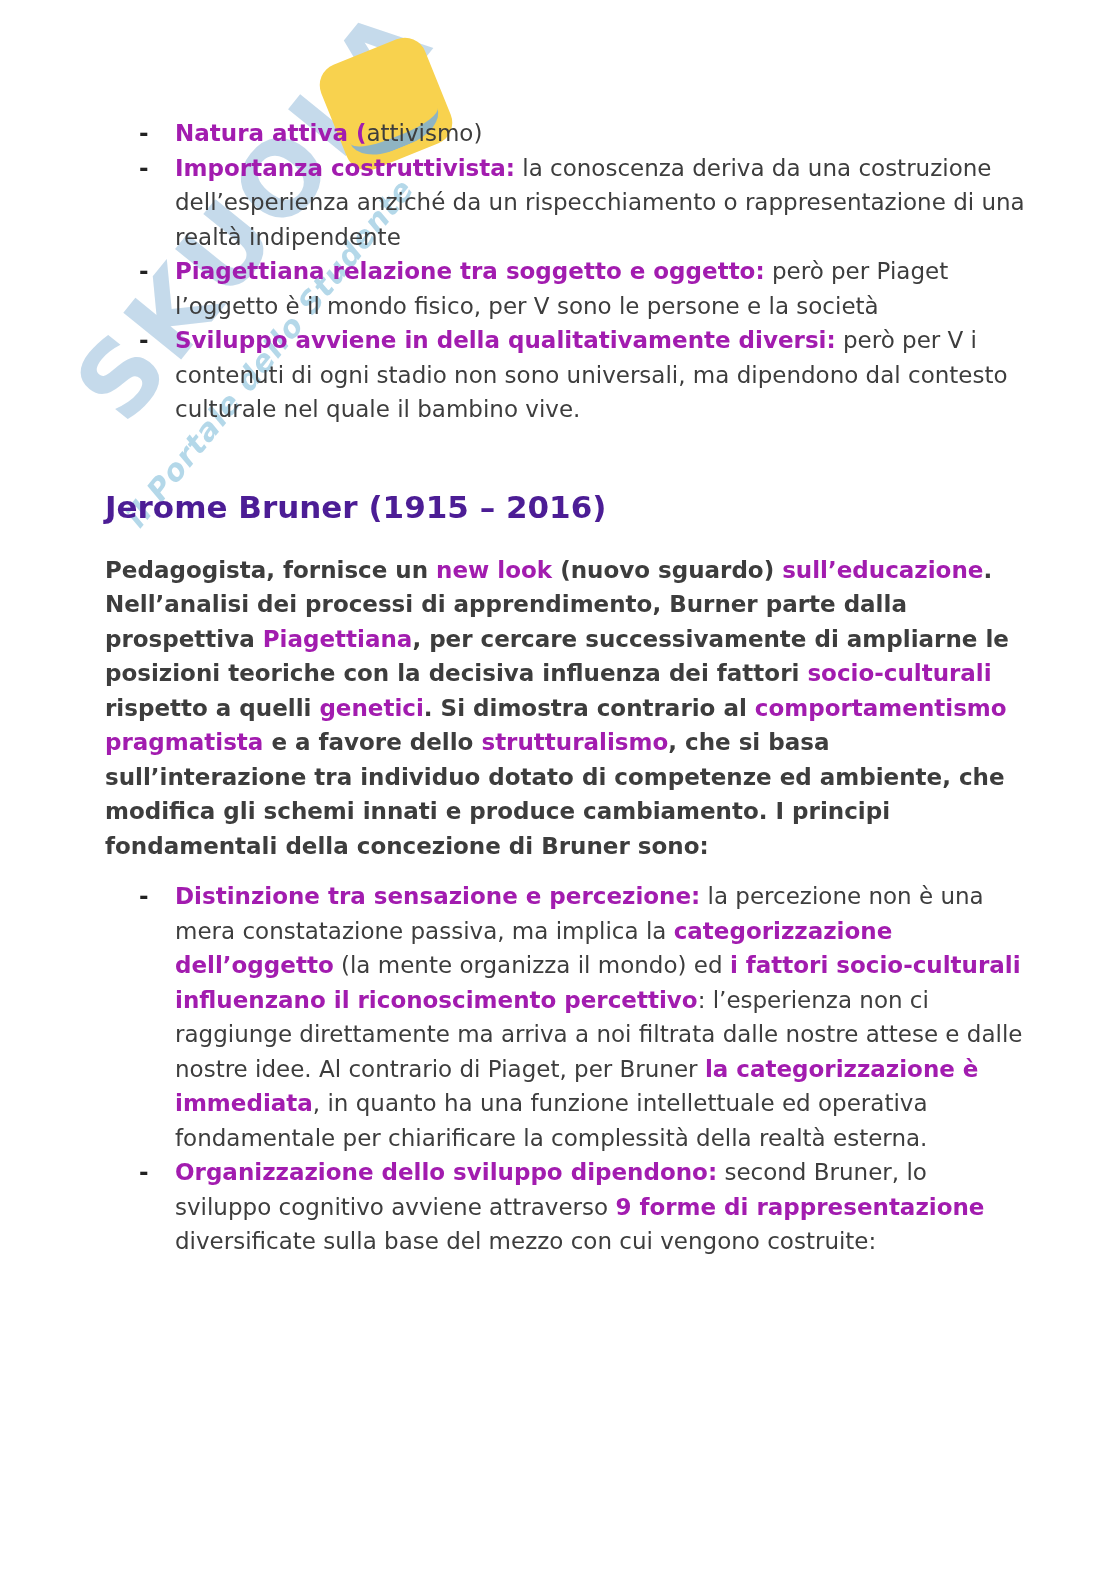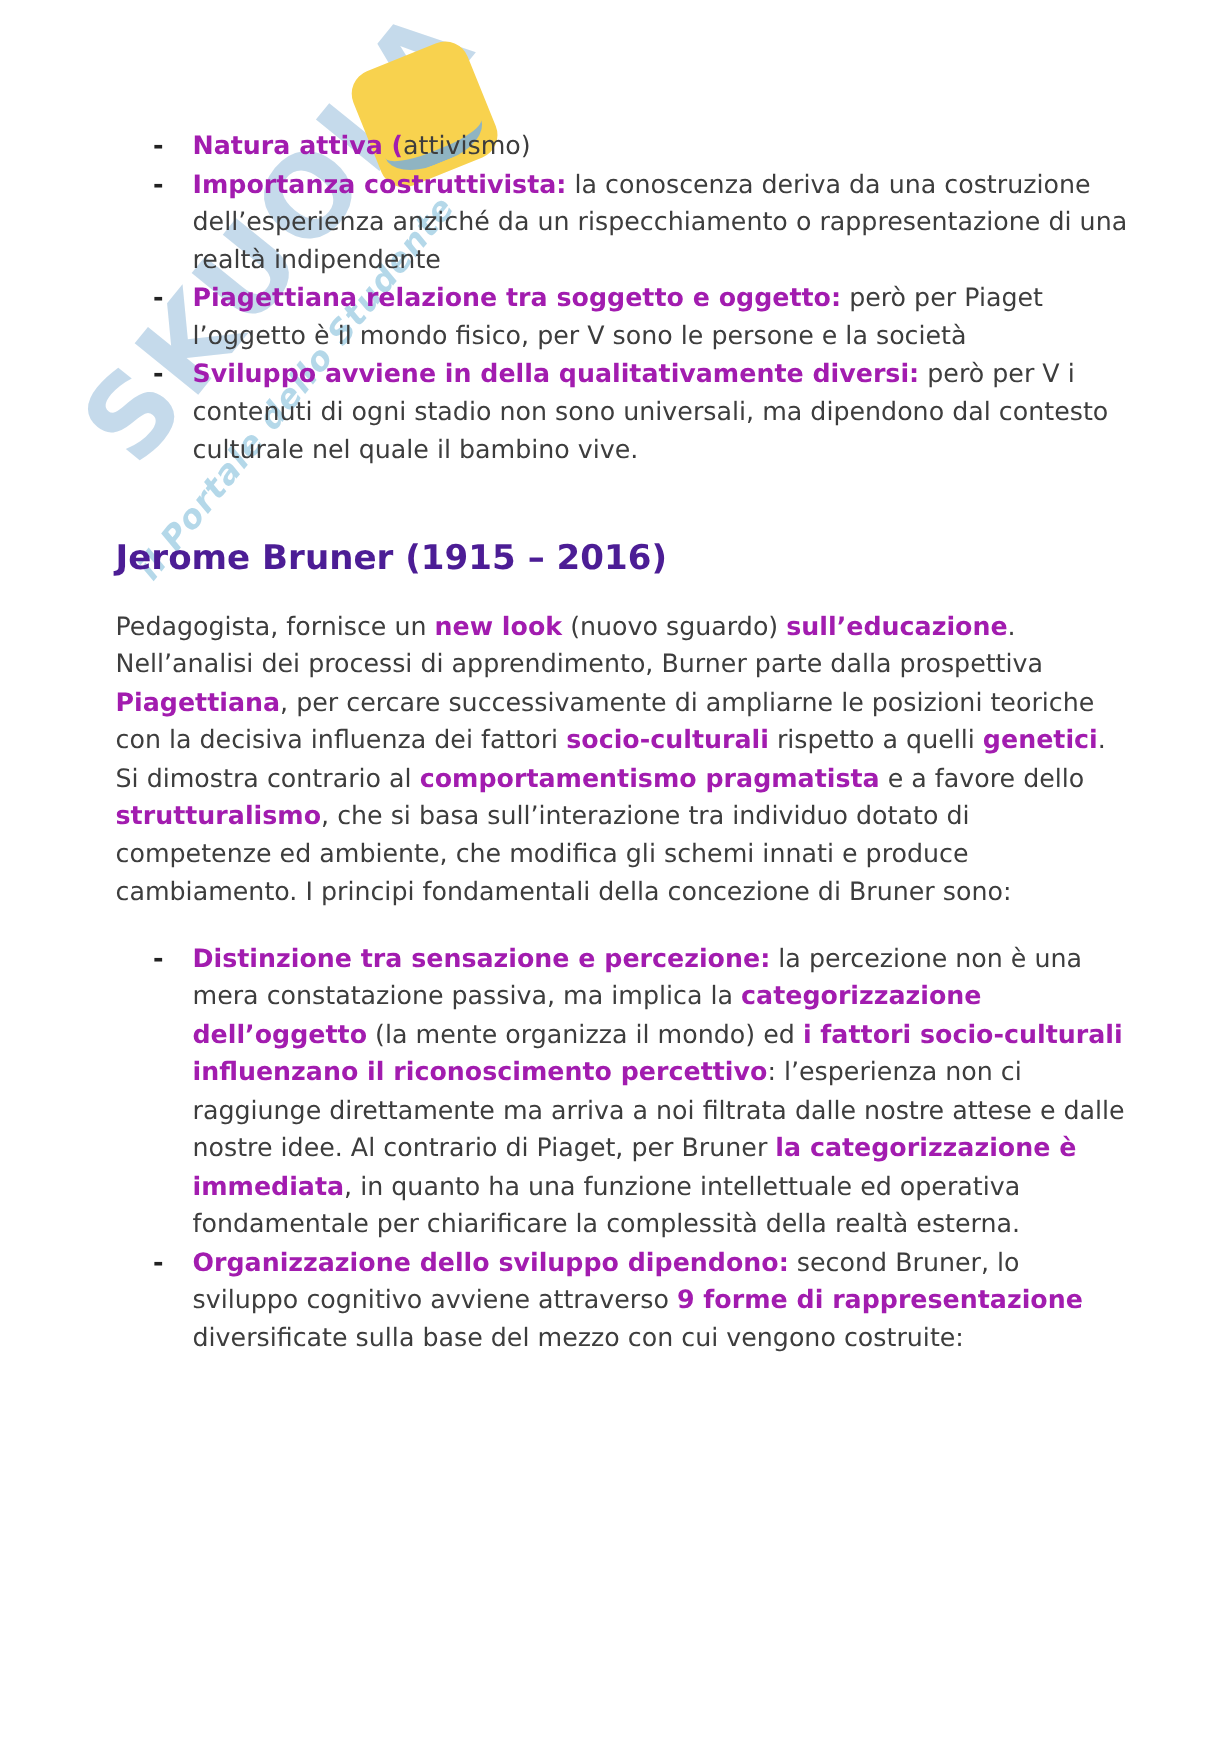--- a/index.html
+++ b/index.html
@@ -49,21 +49,21 @@
   .list { margin: 0; }
   .li { display: flex; }
   .li .marker { flex: 0 0 36px; margin-left: 34px; font-weight: bold; color: #222222; }
   .li .content { flex: 1; }
   strong { color: #a21caf; }
   h1.section {
     margin: 60px 0 26px 0;
     font-size: 31px; line-height: 40px;
     color: #2383c8; font-weight: bold;
   }
-  p.para { margin: 0 0 26px 0; }
+  p.para { margin: 0 0 16px 0; font-weight: bold; }
 </style>
 </head>
 <body>
 
 <div class="page">
 
   <div class="watermark">
     <div class="wm-brand">SKUOLA</div>
     <div class="wm-diamond"></div>
     <div class="wm-tagline">il Portale dello Studente</div>

